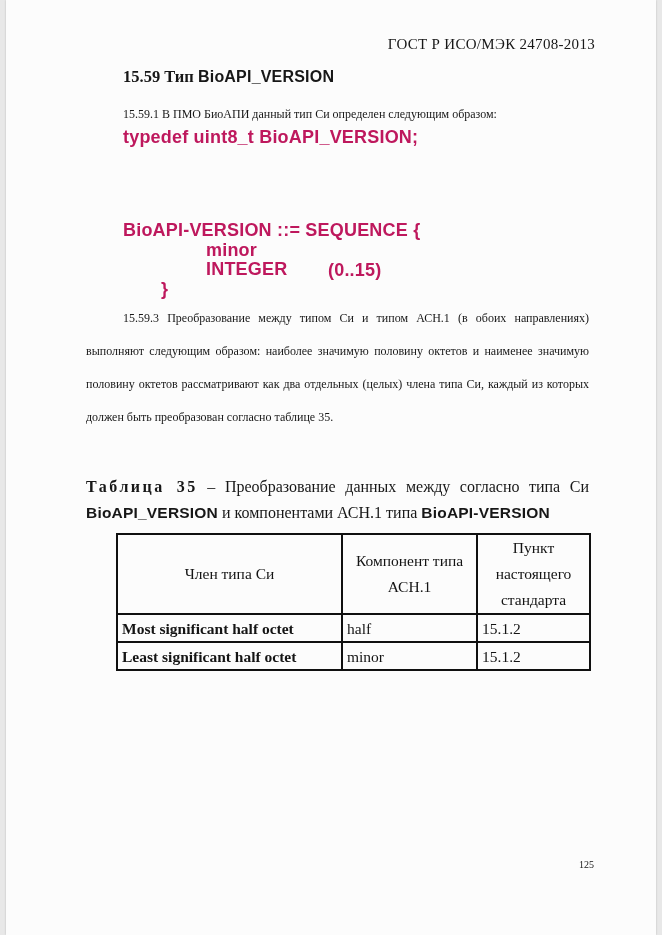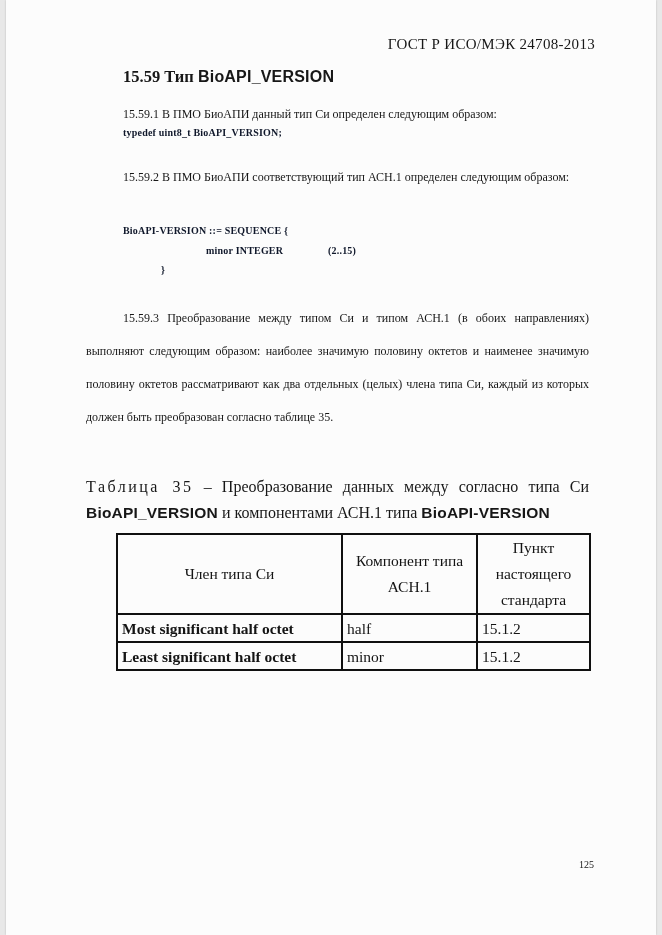--- a/index.html
+++ b/index.html
@@ -32,35 +32,35 @@
     text-align: justify; text-indent: 37px;
   }
   .para-single {
     text-align: left; white-space: nowrap; line-height: 20px;
   }
   .p1 { top: 104px; }
   .p2 { top: 161px; }
   .p3 { top: 302px; }
   .code-line, .code-block {
     position: absolute; left: 117px;
-    font-family: Liberation Serif, serif;
-    font-weight: bold; font-size: 10px;
-    letter-spacing: 0.2px; color: #0f172a;
+    font-family: Liberation Sans, sans-serif;
+    font-weight: bold; font-size: 18px;
+    letter-spacing: 0.2px; color: #be185d;
   }
   .code-c { top: 127px; }
   .code-block { top: 221px; line-height: 19.5px; }
   .code-block .member-line { margin-left: 83px; }
   .code-block .member-label { display: inline-block; width: 122px; }
   .code-block .close-brace { margin-left: 38px; }
   .table-caption {
     position: absolute; top: 474px; left: 80px; width: 503px;
     font-size: 16px; line-height: 26px;
   }
   .caption-line1 { text-align: justify; text-align-last: justify; }
-  .caption-label { letter-spacing: 2.5px; }
+  .caption-label { letter-spacing: 2.5px; font-weight: bold; }
   .caption-code {
     font-family: "Liberation Sans", sans-serif;
     font-weight: bold; font-size: 15.5px; letter-spacing: 0.2px;
   }
   .doc-table {
     position: absolute; top: 533px; left: 110px;
     width: 473px; table-layout: fixed;
     border-collapse: collapse;
     font-size: 15.5px; color: #141414;
   }
@@ -84,25 +84,24 @@
 <div class="page">
 
   <div class="running-header">ГОСТ Р ИСО/МЭК 24708-2013</div>
 
   <h1 class="section-heading"><span>15.59 Тип </span><span class="sans-bold">BioAPI_VERSION</span></h1>
 
   <p class="para para-single p1">15.59.1 В ПМО БиоАПИ данный тип Си определен следующим образом:</p>
 
   <div class="code-line code-c">typedef uint8_t BioAPI_VERSION;</div>
 
-  <p class="para p2">15.59.2 В ПМО БиоАПИ соответствующий тип АСН.1 определен следующим образом:</p>
 
   <div class="code-block">
     <div>BioAPI-VERSION ::= SEQUENCE {</div>
-    <div class="member-line"><span class="member-label">minor INTEGER</span><span>(2..15)</span></div>
+    <div class="member-line"><span class="member-label">minor INTEGER</span><span>(0..15)</span></div>
     <div class="close-brace">}</div>
   </div>
 
   <p class="para p3">15.59.3 Преобразование между типом Си и типом АСН.1 (в обоих направлениях) выполняют следующим образом: наиболее значимую половину октетов и наименее значимую половину октетов рассматривают как два отдельных (целых) члена типа Си, каждый из которых должен быть преобразован согласно таблице 35.</p>
 
   <div class="table-caption">
     <div class="caption-line1"><span class="caption-label">Таблица 35</span><span> – Преобразование данных между согласно типа Си</span></div>
     <div class="caption-line2"><span class="caption-code">BioAPI_VERSION</span><span> и компонентами АСН.1 типа </span><span class="caption-code">BioAPI-VERSION</span></div>
   </div>
 

